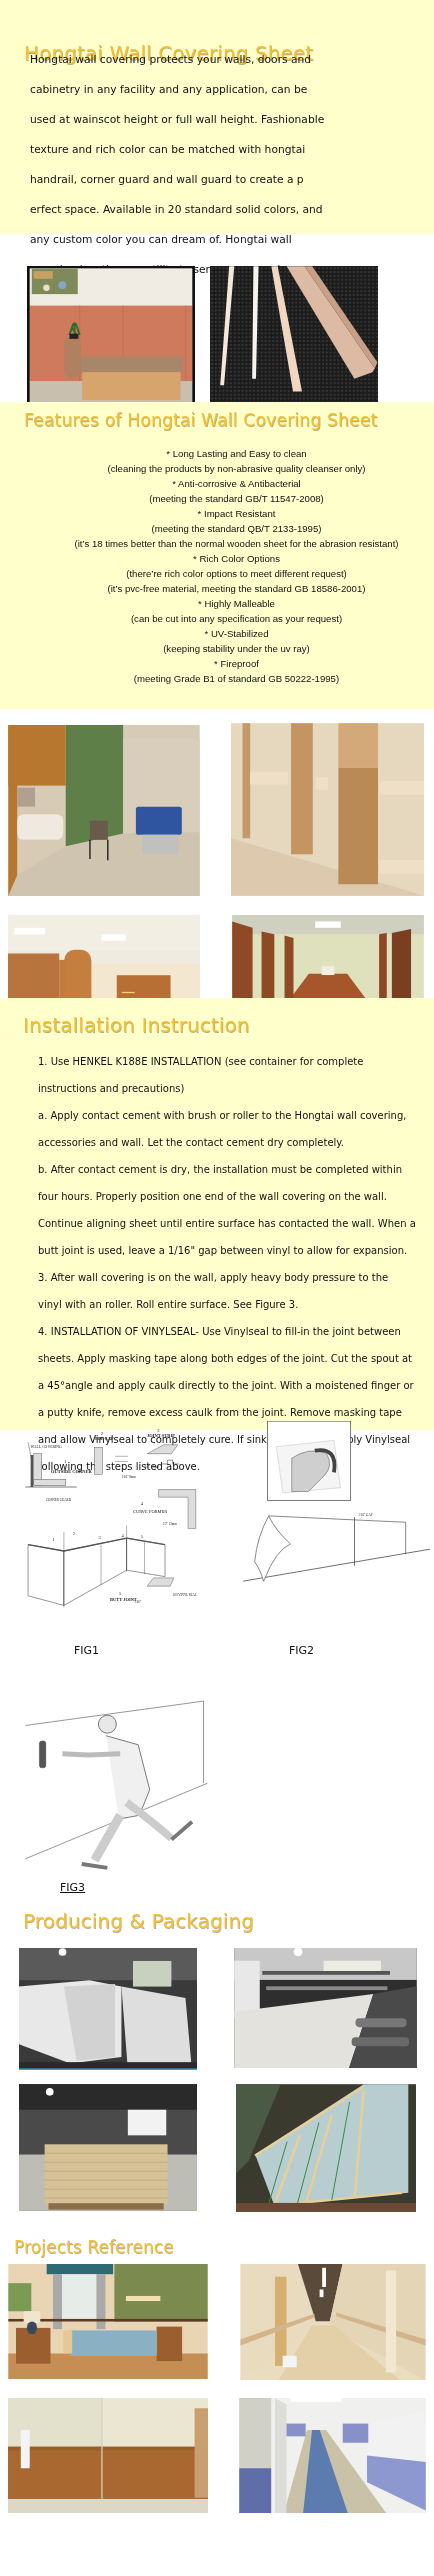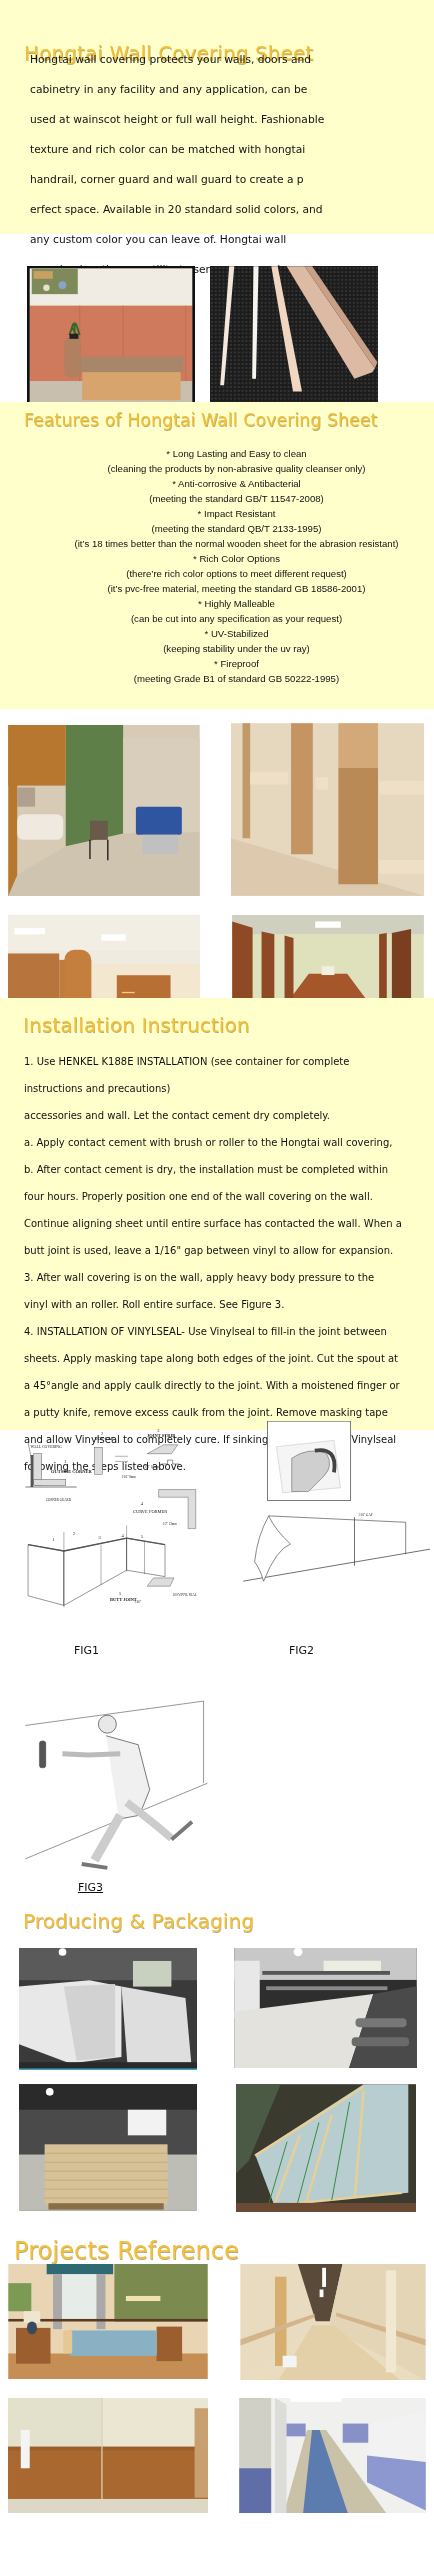--- a/index.html
+++ b/index.html
@@ -9,39 +9,39 @@
   .h-title {
     position: absolute; font-family: "DejaVu Sans", sans-serif; color: #f5c033;
     font-size: 20px; font-weight: normal; letter-spacing: 0.1px;
     text-shadow: 0.6px 1.3px 0.6px rgba(90,70,20,0.45);
     white-space: nowrap;
   }
   .para { position: absolute; font-size: 10.6px; color: #111; }
   .para p { margin: 0; }
   .intro p { line-height: 30px; }
   .feat p { line-height: 15px; font-family: "Liberation Sans", sans-serif; font-size: 9.6px; }
-  .inst p { line-height: 27px; font-size: 10px; }
+  .inst p { line-height: 27px; font-size: 10px; margin-left: 14px; }
   .photo { position: absolute; overflow: hidden; }
   .caption { position: absolute; font-family: "DejaVu Sans Mono", monospace; font-size: 10.2px; color: #111; white-space: nowrap; }
   .figlabel { position: absolute; font-family: "DejaVu Sans", sans-serif; font-size: 11px; color: #111; }
   svg { display: block; }
 </style>
 </head>
 <body>
 
 <div class="band" style="top:0;height:234px;"></div>
 <div class="h-title" style="left:24px;top:11px;margin-top:30px;">Hongtai Wall Covering Sheet</div>
 <div class="para intro" style="left:30px;top:45px;width:397px;font-size:10.7px;">
   <p>Hongtai wall covering protects your walls, doors and</p>
   <p>cabinetry in any facility and any application, can be</p>
   <p>used at wainscot height or full wall height. Fashionable</p>
   <p>texture and rich color can be matched with hongtai</p>
   <p>handrail, corner guard and wall guard to create a p</p>
   <p>erfect space. Available in 20 standard solid colors, and</p>
-  <p>any custom color you can leave of. Hongtai wall</p>
+  <p>any custom color you can dream of. Hongtai wall</p>
   <p>covering has the versatility to serve your needs.</p>
 </div>
 
 <div class="photo" style="left:27px;top:266px;width:168px;height:147px;background:#111;">
   <svg width="168" height="147" viewBox="0 0 262 230">
     <rect x="4" y="4" width="254" height="222" fill="#efe9de"></rect>
     <rect x="4" y="4" width="254" height="58" fill="#f1ece3"></rect>
     <rect x="7" y="4" width="72" height="40" fill="#7f8a5a"></rect>
     <rect x="10" y="8" width="30" height="12" fill="#c8a060"></rect>
     <circle cx="55" cy="30" r="6" fill="#8aa4c8"></circle>
@@ -161,22 +161,22 @@
     <polygon points="32,180 120,130 120,140 32,200" fill="#7e4022"></polygon>
     <polygon points="268,180 180,130 180,140 268,200" fill="#7e4022"></polygon>
   </svg>
 </div>
 
 <div class="band" style="top:998px;height:432px;"></div>
 <div class="h-title" style="left:23px;top:1013px;font-size:20px;">Installation Instruction</div>
 <div class="para inst" style="left:24px;top:1048px;width:409px;">
   <p>1. Use HENKEL K188E INSTALLATION (see container for complete</p>
   <p>instructions and precautions)</p>
+  <p>a. Apply contact cement with brush or roller to the Hongtai wall covering,</p>
   <p>accessories and wall. Let the contact cement dry completely.</p>
-  <p>a. Apply contact cement with brush or roller to the Hongtai wall covering,</p>
   <p>b. After contact cement is dry, the installation must be completed within</p>
   <p>four hours. Properly position one end of the wall covering on the wall.</p>
   <p>Continue aligning sheet until entire surface has contacted the wall. When a</p>
   <p>butt joint is used, leave a 1/16" gap between vinyl to allow for expansion.</p>
   <p>3.  After wall covering is on the wall, apply heavy body pressure to the</p>
   <p>vinyl with an roller. Roll entire surface. See Figure 3.</p>
   <p>4. INSTALLATION OF VINYLSEAL- Use Vinylseal to fill-in the joint between</p>
   <p>sheets. Apply masking tape along both edges of the joint. Cut the spout at</p>
   <p>a 45°angle and apply caulk directly to the joint. With a moistened finger or</p>
   <p>a putty knife, remove excess caulk from the joint. Remove masking tape</p>
@@ -264,21 +264,21 @@
     <circle cx="130" cy="58" r="14" fill="#e8e8e8" stroke-width="1"></circle>
     <path d="M128 76 L178 90 L196 160 L180 200 L148 206" fill="#f0f0f0" stroke-width="1"></path>
     <path d="M150 104 L100 106 L60 104" stroke-width="8" stroke="#bbb"></path>
     <rect x="24" y="84" width="10" height="42" rx="4" fill="#555" stroke-width="0.6"></rect>
     <path d="M160 180 Q200 210 230 236" stroke-width="12" stroke="#ccc"></path>
     <path d="M150 200 L110 270" stroke-width="14" stroke="#ccc"></path>
     <path d="M90 276 L130 282" stroke-width="6" stroke="#777"></path>
     <path d="M230 238 L262 210" stroke-width="6" stroke="#777"></path>
   </svg>
 </div>
-<div class="figlabel" style="left:78px;top:1881px;text-decoration:underline;">FIG3</div>
+<div class="figlabel" style="left:60px;top:1881px;text-decoration:underline;">FIG3</div>
 
 <div class="h-title" style="left:23px;top:1909px;font-size:20px;">Producing &amp; Packaging</div>
 
 <div class="photo" style="left:19px;top:1948px;width:178px;height:122px;">
   <svg width="178" height="122" viewBox="0 0 278 190">
     <rect width="278" height="190" fill="#3a3a3a"></rect>
     <rect x="0" y="0" width="278" height="50" fill="#5a5a5a"></rect>
     <rect x="178" y="20" width="60" height="40" fill="#c8d0c0"></rect>
     <circle cx="68" cy="6" r="6" fill="#fff"></circle>
     <polygon points="0,60 110,50 160,60 160,170 80,180 0,150" fill="#e8e8e8"></polygon>
@@ -336,21 +336,21 @@
     </g>
     <g stroke="#2f8a3a" stroke-width="1.5">
       <line x1="80" y1="90" x2="50" y2="192"></line>
       <line x1="130" y1="60" x2="96" y2="188"></line>
       <line x1="178" y1="28" x2="150" y2="182"></line>
     </g>
     <rect x="0" y="186" width="282" height="14" fill="#6a4a34"></rect>
   </svg>
 </div>
 
-<div class="h-title" style="left:14px;top:2237px;font-size:24px;">Projects Reference</div>
+<div class="h-title" style="left:14px;top:2237px;font-size:17px;">Projects Reference</div>
 
 <div class="photo" style="left:8.3px;top:2264px;width:200px;height:115px;">
   <svg width="200" height="115" viewBox="0 0 312 180">
     <rect width="312" height="180" fill="#e9d5b4"></rect>
     <rect x="166" y="0" width="146" height="90" fill="#7b8a4e"></rect>
     <rect x="60" y="0" width="104" height="16" fill="#2f6a74"></rect>
     <rect x="84" y="16" width="54" height="70" fill="#e6ece8"></rect>
     <rect x="70" y="16" width="14" height="86" fill="#a9a9a9"></rect>
     <rect x="138" y="16" width="14" height="86" fill="#a9a9a9"></rect>
     <rect x="184" y="50" width="54" height="8" fill="#f2e0b0"></rect>

